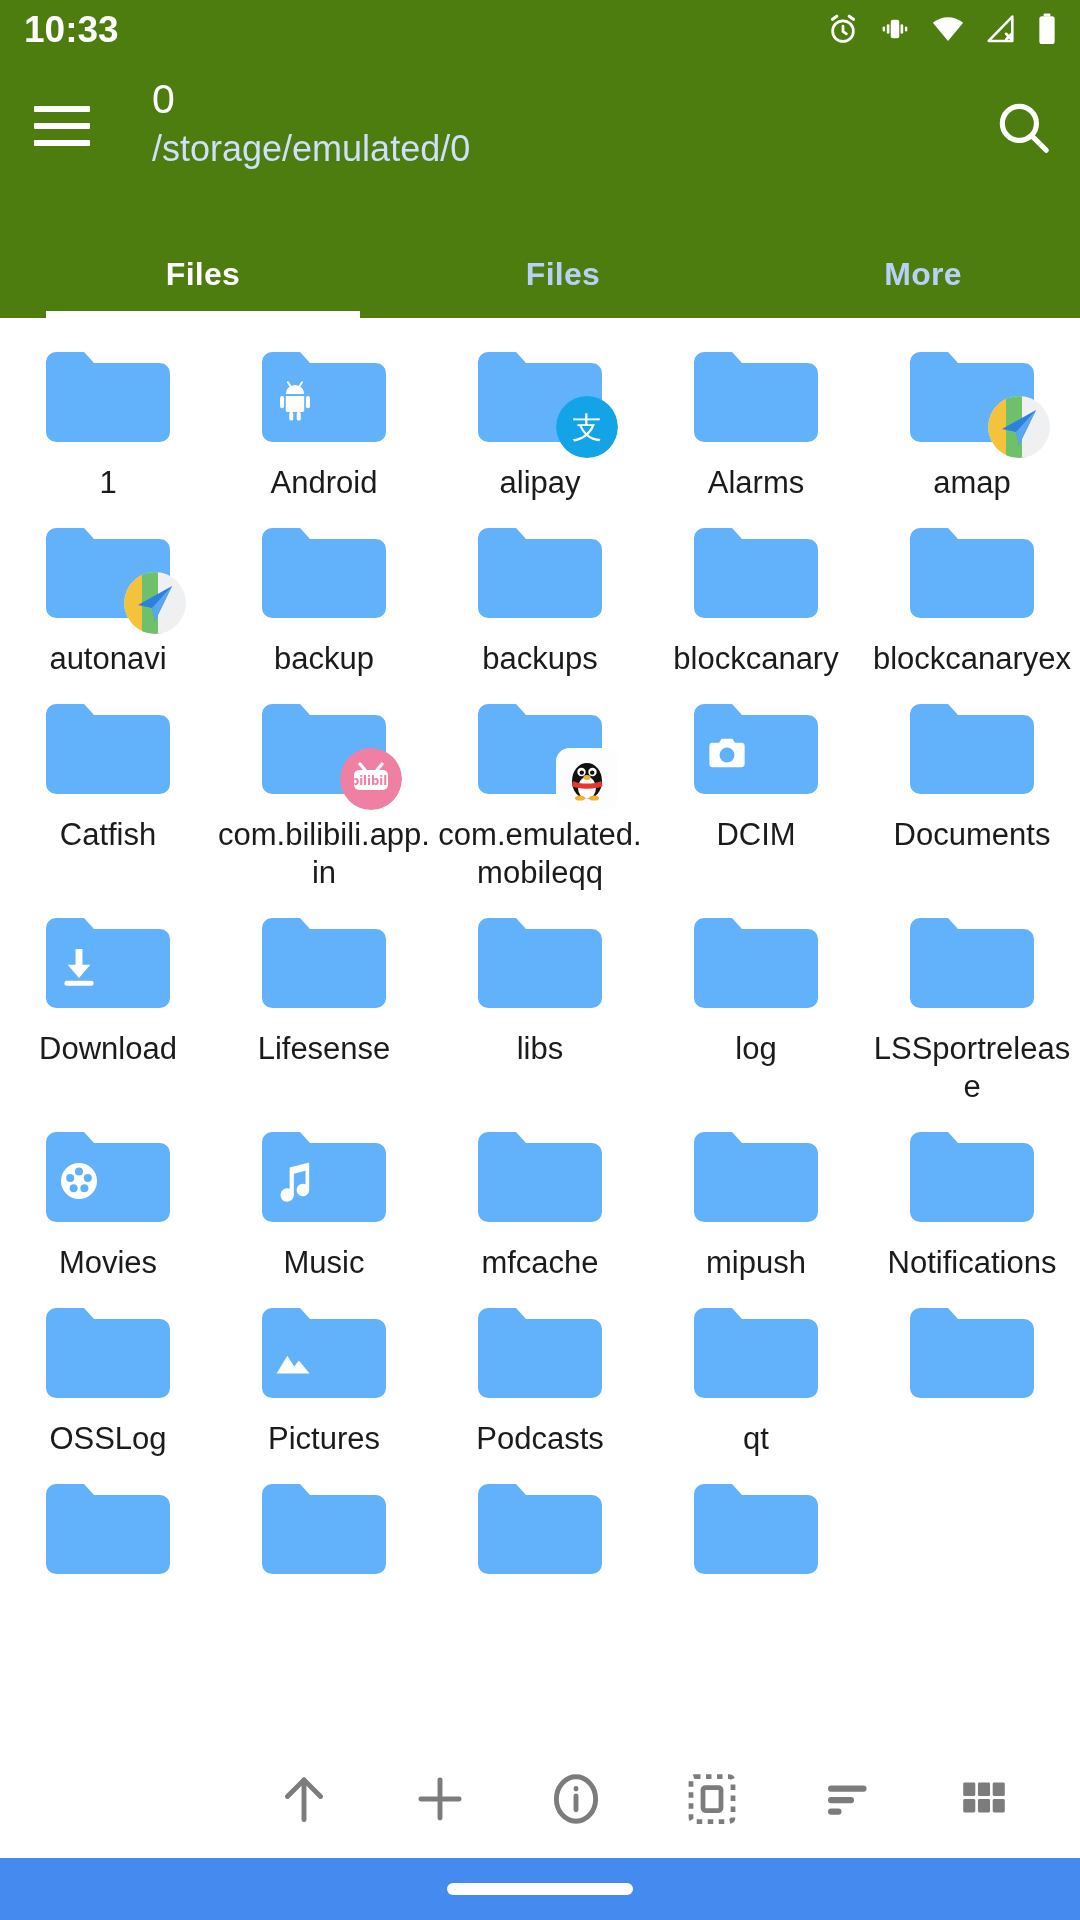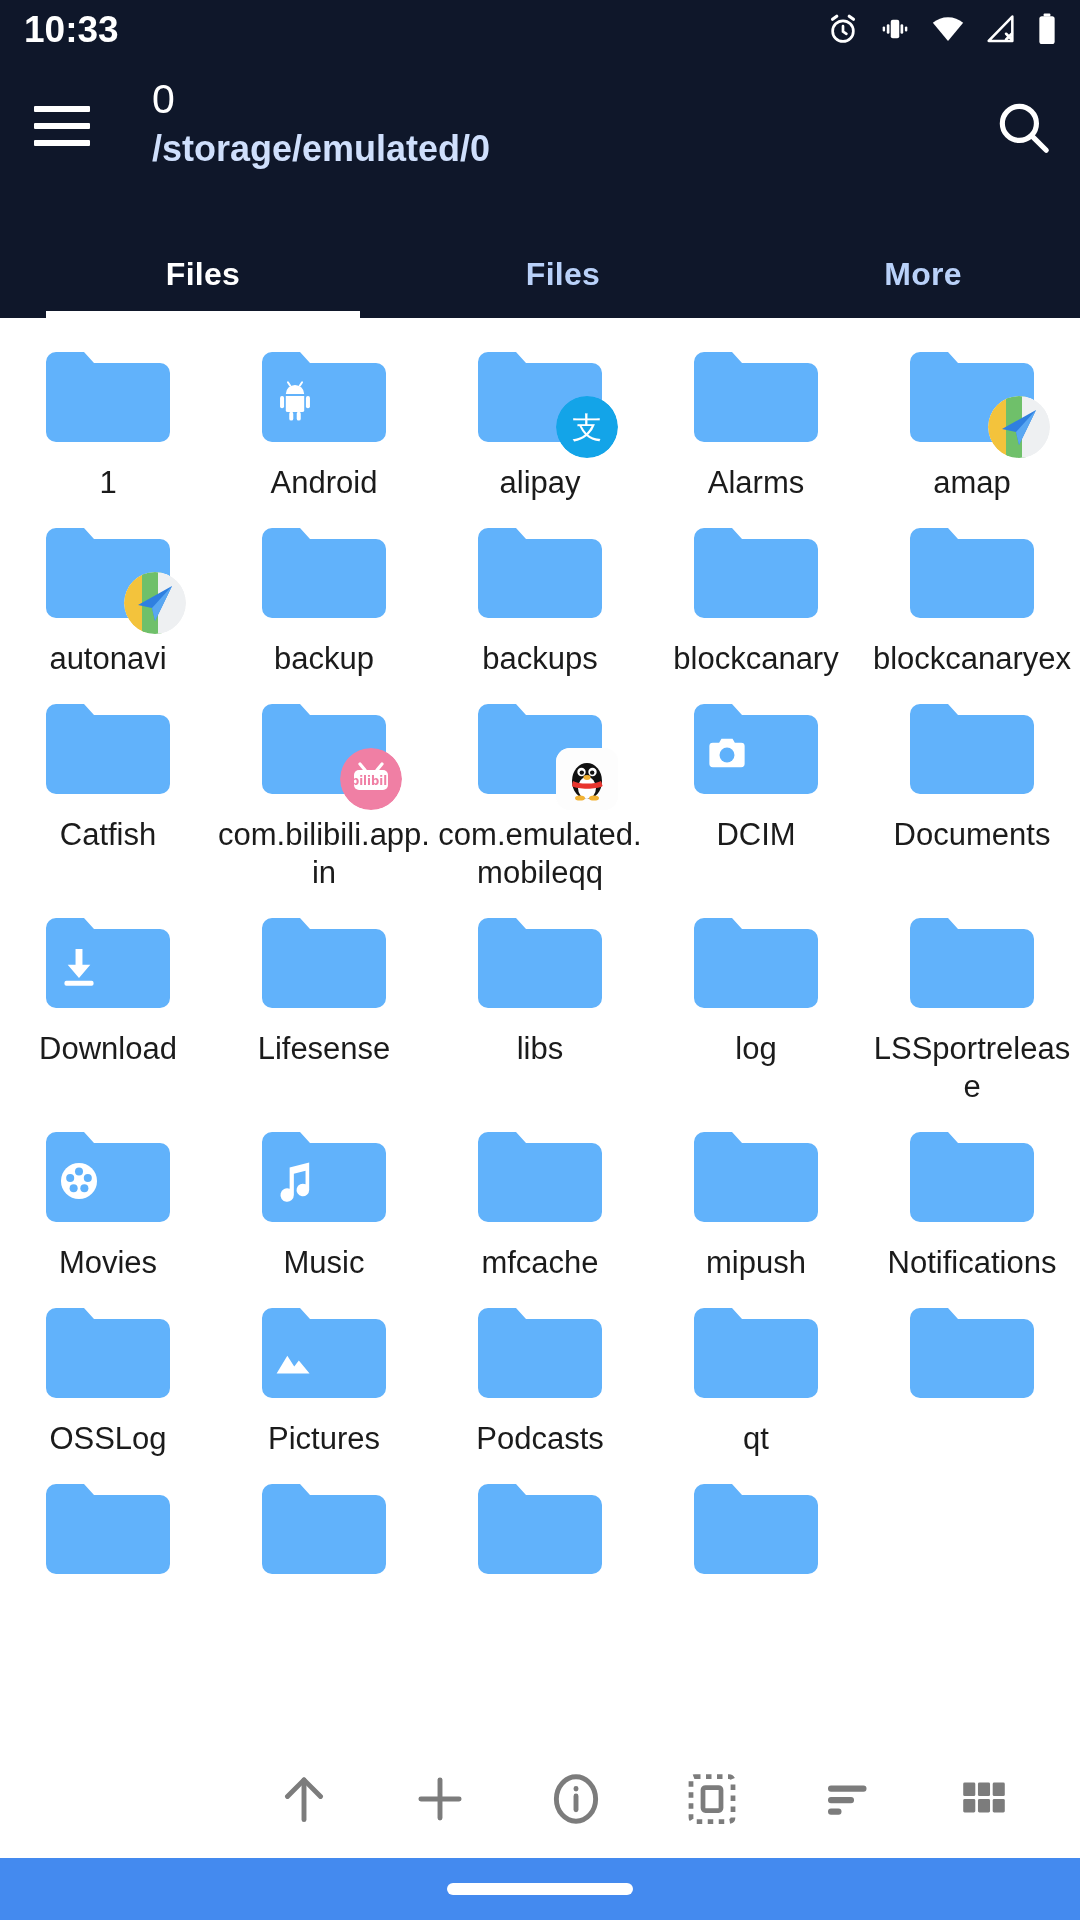--- a/index.html
+++ b/index.html
@@ -7,21 +7,21 @@
     width:1080px;height:1920px;
     background:#ffffff;
     font-family:"Liberation Sans", sans-serif;
     overflow:hidden;
     position:relative;
   }
   .screen{width:1080px;height:1920px;position:relative;display:flex;flex-direction:column;}
 
   
   .appbar{
-    background:#0f172a;
+    background:#4d7c0f;
     width:1080px;
     height:318px;
     position:relative;
     flex:0 0 auto;
   }
   
   .statusbar{
     height:58px;
     display:flex;
     align-items:center;
@@ -61,21 +61,21 @@
     color:#ffffff;
     font-size:41px;
     line-height:47px;
     font-weight:400;
   }
   .title-sub{
     color:#cfdffc;
     font-size:36px;
     line-height:44px;
     margin-top:4px;
-    font-weight:700;
+    font-weight:400;
     white-space:nowrap;
   }
   .searchbtn{
     width:62px;height:62px;margin-top:20px;flex:0 0 auto;cursor:pointer;
   }
 
   
   .tabs{
     display:flex;
     position:absolute;

